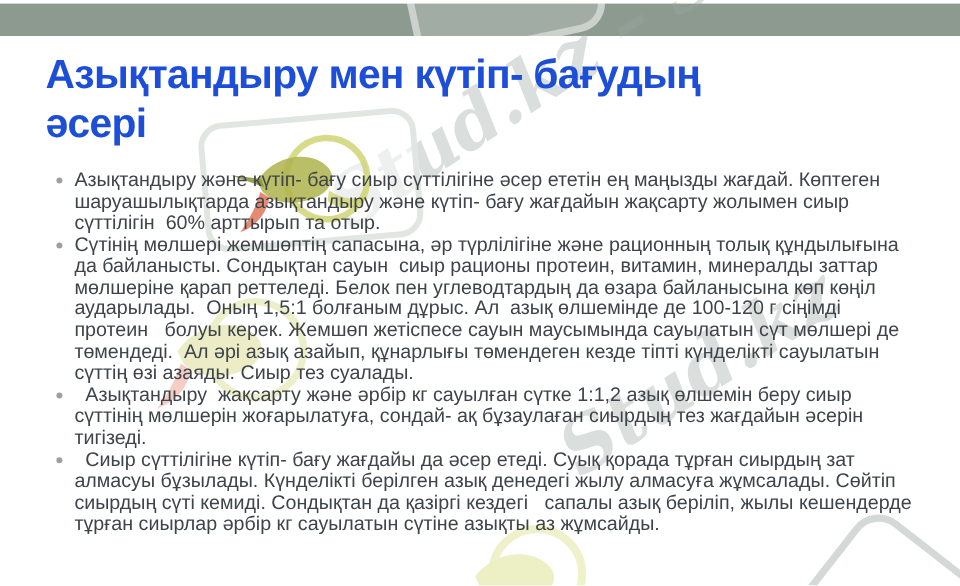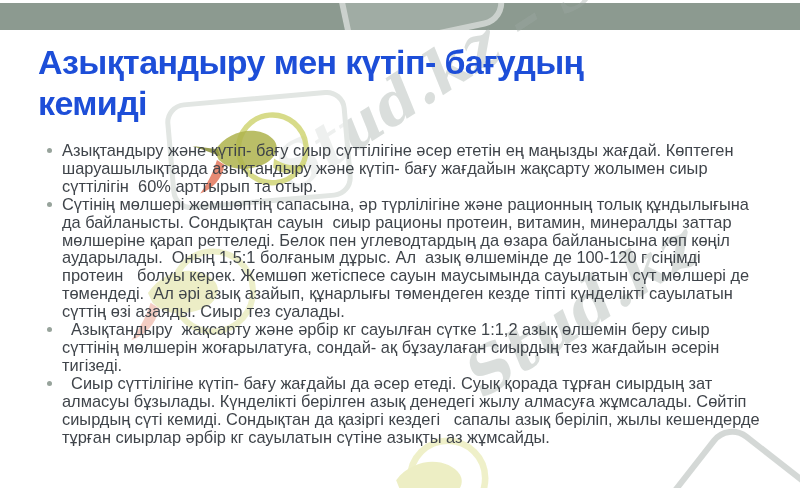--- a/index.html
+++ b/index.html
@@ -110,21 +110,21 @@
       <circle cx="85" cy="50" r="40" fill="none" stroke="#D8DC7A" stroke-width="7"></circle>
       <path d="M30,52 C50,26 86,28 98,46 C104,56 96,68 82,72 C62,78 44,74 34,62 Z" fill="#D3D76E"></path>
       <path d="M40,68 C36,84 24,94 10,98 C22,84 28,72 32,62 Z" fill="#E79B84"></path>
     </svg>
   </div>
 
   <div class="logo-box logo-corner"></div>
 
   <h1 class="title">
     <span class="t-line">Азықтандыру мен күтіп- бағудың</span>
-    <span class="t-line">кемиді</span>
+    <span class="t-line">әсері</span>
   </h1>
 
   <div class="content">
     <ul>
       <li>
         <span class="bullet-dot"></span>
         <span class="bullet-text">Азықтандыру және күтіп- бағу сиыр сүттілігіне әсер ететін ең маңызды жағдай. Көптеген шаруашылықтарда азықтандыру және күтіп- бағу жағдайын жақсарту жолымен сиыр сүттілігін  60% арттырып та отыр.</span>
       </li>
       <li>
         <span class="bullet-dot"></span>

